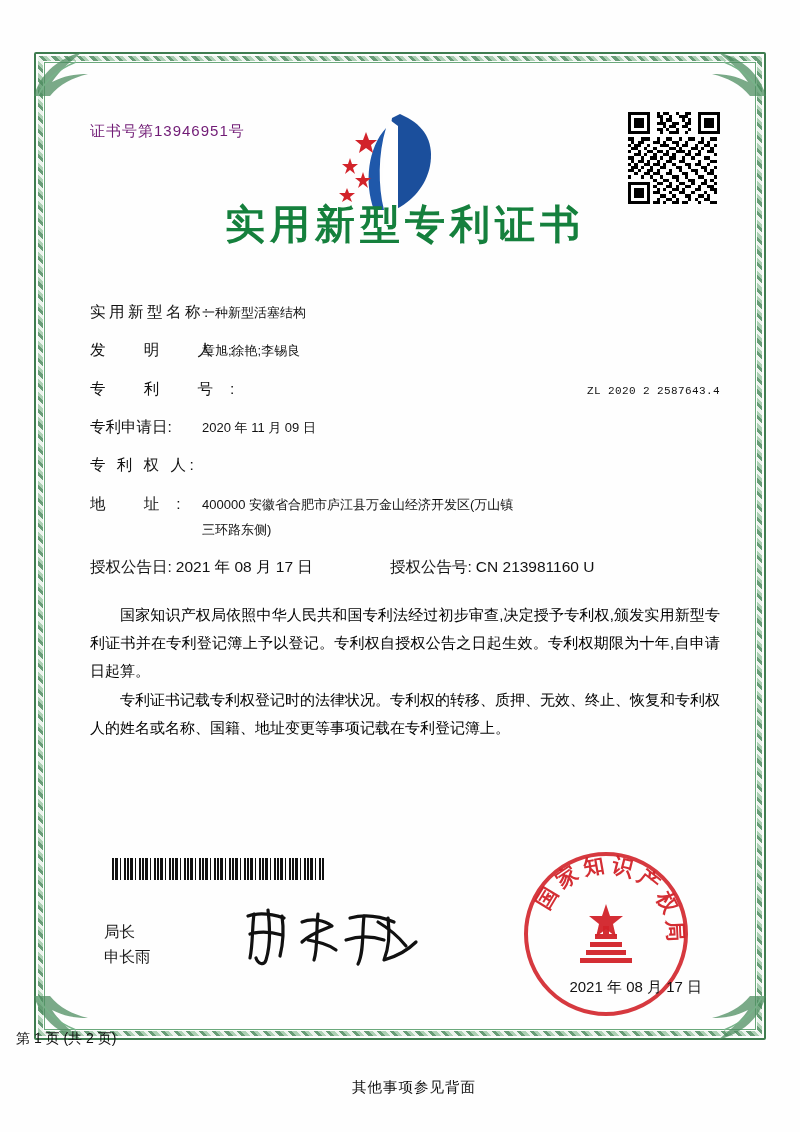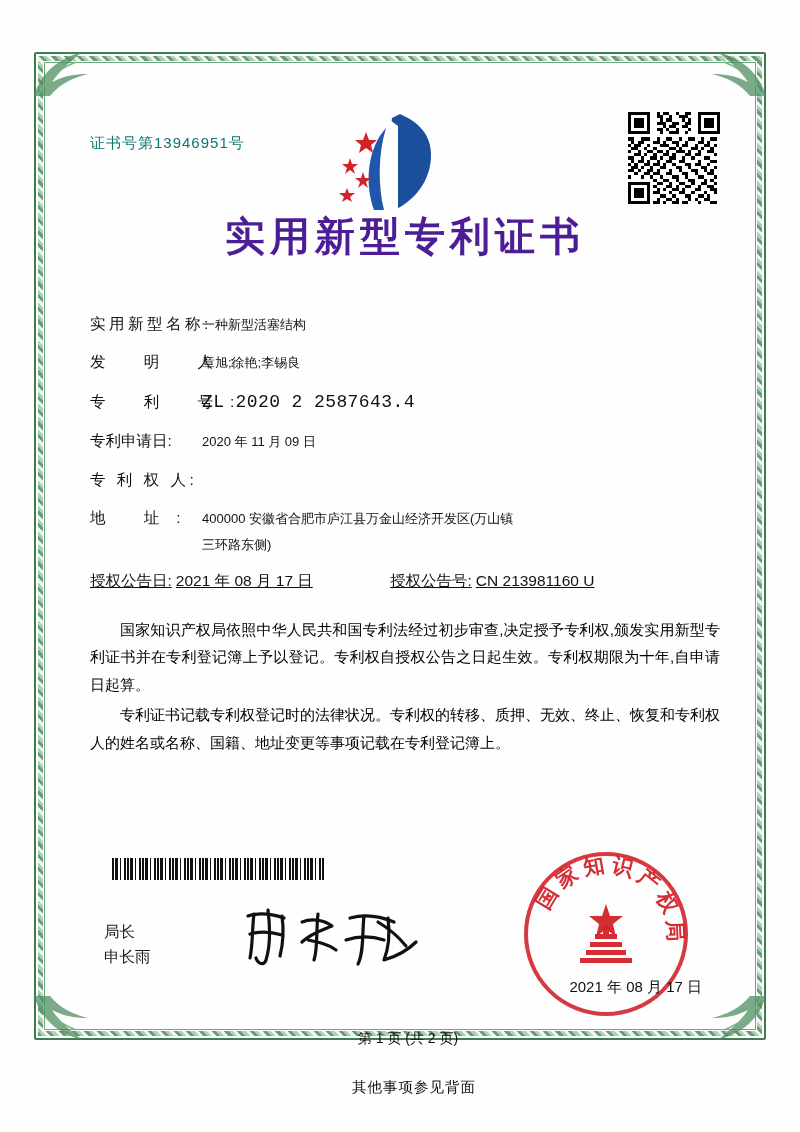--- a/index.html
+++ b/index.html
@@ -72,22 +72,22 @@
     position: absolute;
     left: 90px;
     right: 80px;
     top: 110px;
   }
 
   .cert-no {
     font-family: "Liberation Sans", sans-serif;
     font-size: 15px;
     letter-spacing: 1px;
-    color: #0f766e;
-    margin-top: 24px;
+    color: #701a75;
+    margin-top: 12px;
   }
 
   .emblem {
     position: absolute;
     left: 330px;
     top: 110px;
     width: 120px;
     height: 105px;
   }
 
@@ -108,21 +108,21 @@
     width: 100%;
     height: 100%;
   }
 
   .title {
     text-align: center;
     font-family: "Liberation Serif", serif;
     font-weight: bold;
     font-size: 40px;
     letter-spacing: 5px;
-    color: #4c1d95;
+    color: #15803d;
     margin-top: 56px;
   }
 
   .fields {
     margin-top: 52px;
     font-size: 15.5px;
     line-height: 1.05;
     color: #111;
   }
   .field-row {
@@ -138,32 +138,32 @@
     white-space: nowrap;
   }
   .field-label.spaced2 { letter-spacing: 3.5px; }
   .field-label.spaced3 { letter-spacing: 17px; }
   .field-value {
     flex: 1;
     font-size: 13px;
   }
   .field-value.mono {
     font-family: "Liberation Mono", monospace;
-    font-size: 18px;
+    font-size: 11px;
     letter-spacing: 0.4px;
+    text-align: right;
   }
   .field-value .cont {
     display: block;
     margin-top: 12px;
   }
   .row-inline {
     display: flex;
     align-items: baseline;
     margin-bottom: 22px;
-    text-decoration: underline;
   }
   .inline-left { display:flex; align-items: baseline; width: 300px;}
   .inline-right { display:flex; align-items: baseline; justify-content: center; }
   .inline-label { white-space: nowrap; font-size: 15.5px;}
   .inline-value { font-size: 15.5px; margin-left: 4px;}
 
   .paragraphs {
     margin-top: 26px;
     font-size: 15px;
     line-height: 1.85;
@@ -215,21 +215,21 @@
     top: 978px;
     font-size: 15px;
     color: #111;
   }
 
   .page-no {
     position: absolute;
     left: 16px;
     right: 0;
     top: 1030px;
-    text-align: center;
+    text-align: left;
     font-size: 14px;
     color: #111;
   }
   .footer-note {
     position: absolute;
     left: 0;
     right: 0;
     top: 1078px;
     text-align: center;
     font-size: 14.5px;

